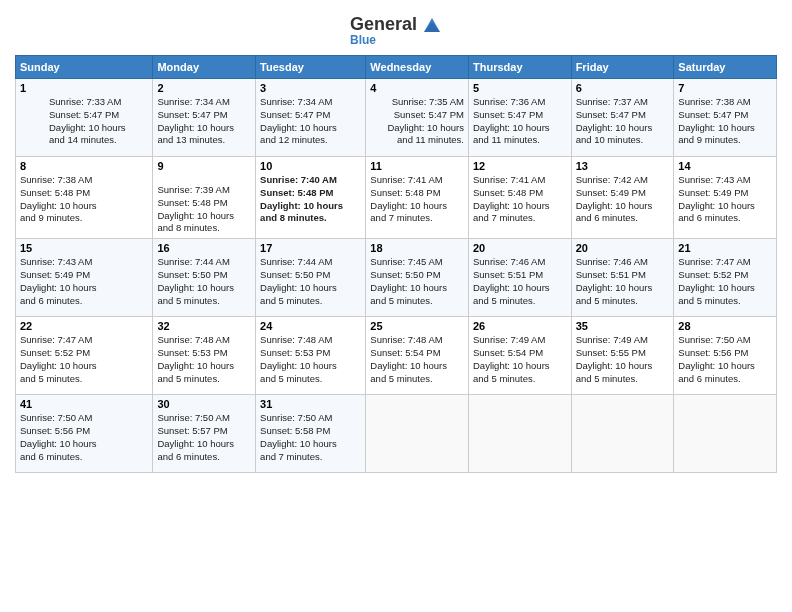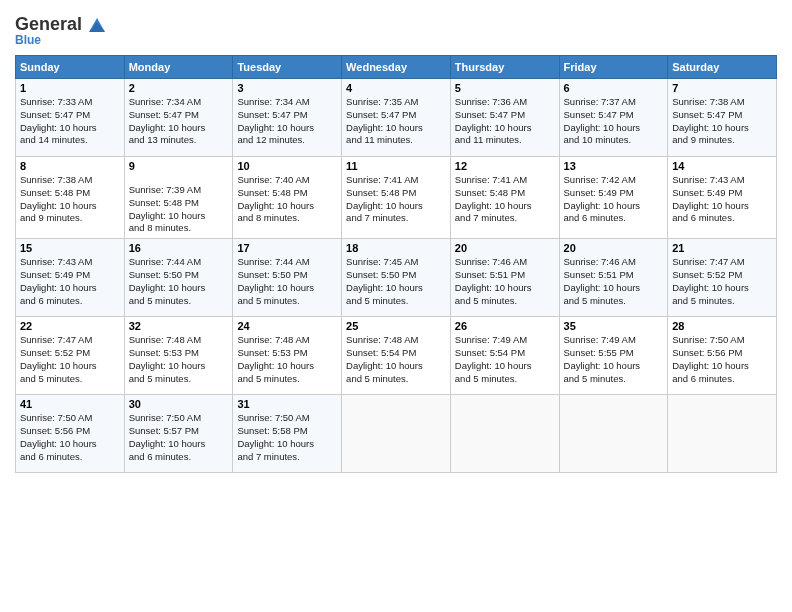--- a/index.html
+++ b/index.html
@@ -8,21 +8,20 @@
       background: #fff;
       width: 792px;
       min-height: 612px;
       padding: 10px 15px;
     }
     .header {
       display: flex;
       justify-content: center;
       align-items: flex-start;
       margin-bottom: 8px;
-      flex-direction: column;
     }
     .logo {
       display: flex;
       flex-direction: column;
       align-items: flex-start;
       margin-top: 4px;
     }
     .title-block {
       text-align: right;
     }
@@ -104,42 +103,42 @@
         <th>Wednesday</th>
         <th>Thursday</th>
         <th>Friday</th>
         <th>Saturday</th>
       </tr>
   </thead>
   <tbody id="calendar-body">
   <tr>
         <td>
           <span class="day-num">1</span>
-          <div class="cell-text" style="white-space: pre-line;">Sunrise: 7:33 AM
+          <div class="cell-text" style="white-space: pre-line; margin-left: 29px;">Sunrise: 7:33 AM
 Sunset: 5:47 PM
 Daylight: 10 hours
 and 14 minutes.</div>
         </td>
         <td>
           <span class="day-num">2</span>
           <div class="cell-text" style="white-space: pre-line;">Sunrise: 7:34 AM
 Sunset: 5:47 PM
 Daylight: 10 hours
 and 13 minutes.</div>
         </td>
         <td>
           <span class="day-num">3</span>
           <div class="cell-text" style="white-space: pre-line;">Sunrise: 7:34 AM
 Sunset: 5:47 PM
 Daylight: 10 hours
 and 12 minutes.</div>
         </td>
         <td>
           <span class="day-num">4</span>
-          <div class="cell-text" style="white-space: pre-line;">Sunrise: 7:35 AM
+          <div class="cell-text" style="white-space: pre-line; text-align: right;">Sunrise: 7:35 AM
 Sunset: 5:47 PM
 Daylight: 10 hours
 and 11 minutes.</div>
         </td>
         <td>
           <span class="day-num">5</span>
           <div class="cell-text" style="white-space: pre-line;">Sunrise: 7:36 AM
 Sunset: 5:47 PM
 Daylight: 10 hours
 and 11 minutes.</div>
@@ -169,21 +168,21 @@
         </td>
         <td>
           <span class="day-num">9</span>
           <div class="cell-text" style="white-space: pre-line; margin-top: 12px;">Sunrise: 7:39 AM
 Sunset: 5:48 PM
 Daylight: 10 hours
 and 8 minutes.</div>
         </td>
         <td>
           <span class="day-num">10</span>
-          <div class="cell-text" style="white-space: pre-line;">Sunrise: 7:40 AM
+          <div class="cell-text" style="white-space: pre-line; font-weight: bold;">Sunrise: 7:40 AM
 Sunset: 5:48 PM
 Daylight: 10 hours
 and 8 minutes.</div>
         </td>
         <td>
           <span class="day-num">11</span>
           <div class="cell-text" style="white-space: pre-line;">Sunrise: 7:41 AM
 Sunset: 5:48 PM
 Daylight: 10 hours
 and 7 minutes.</div>

